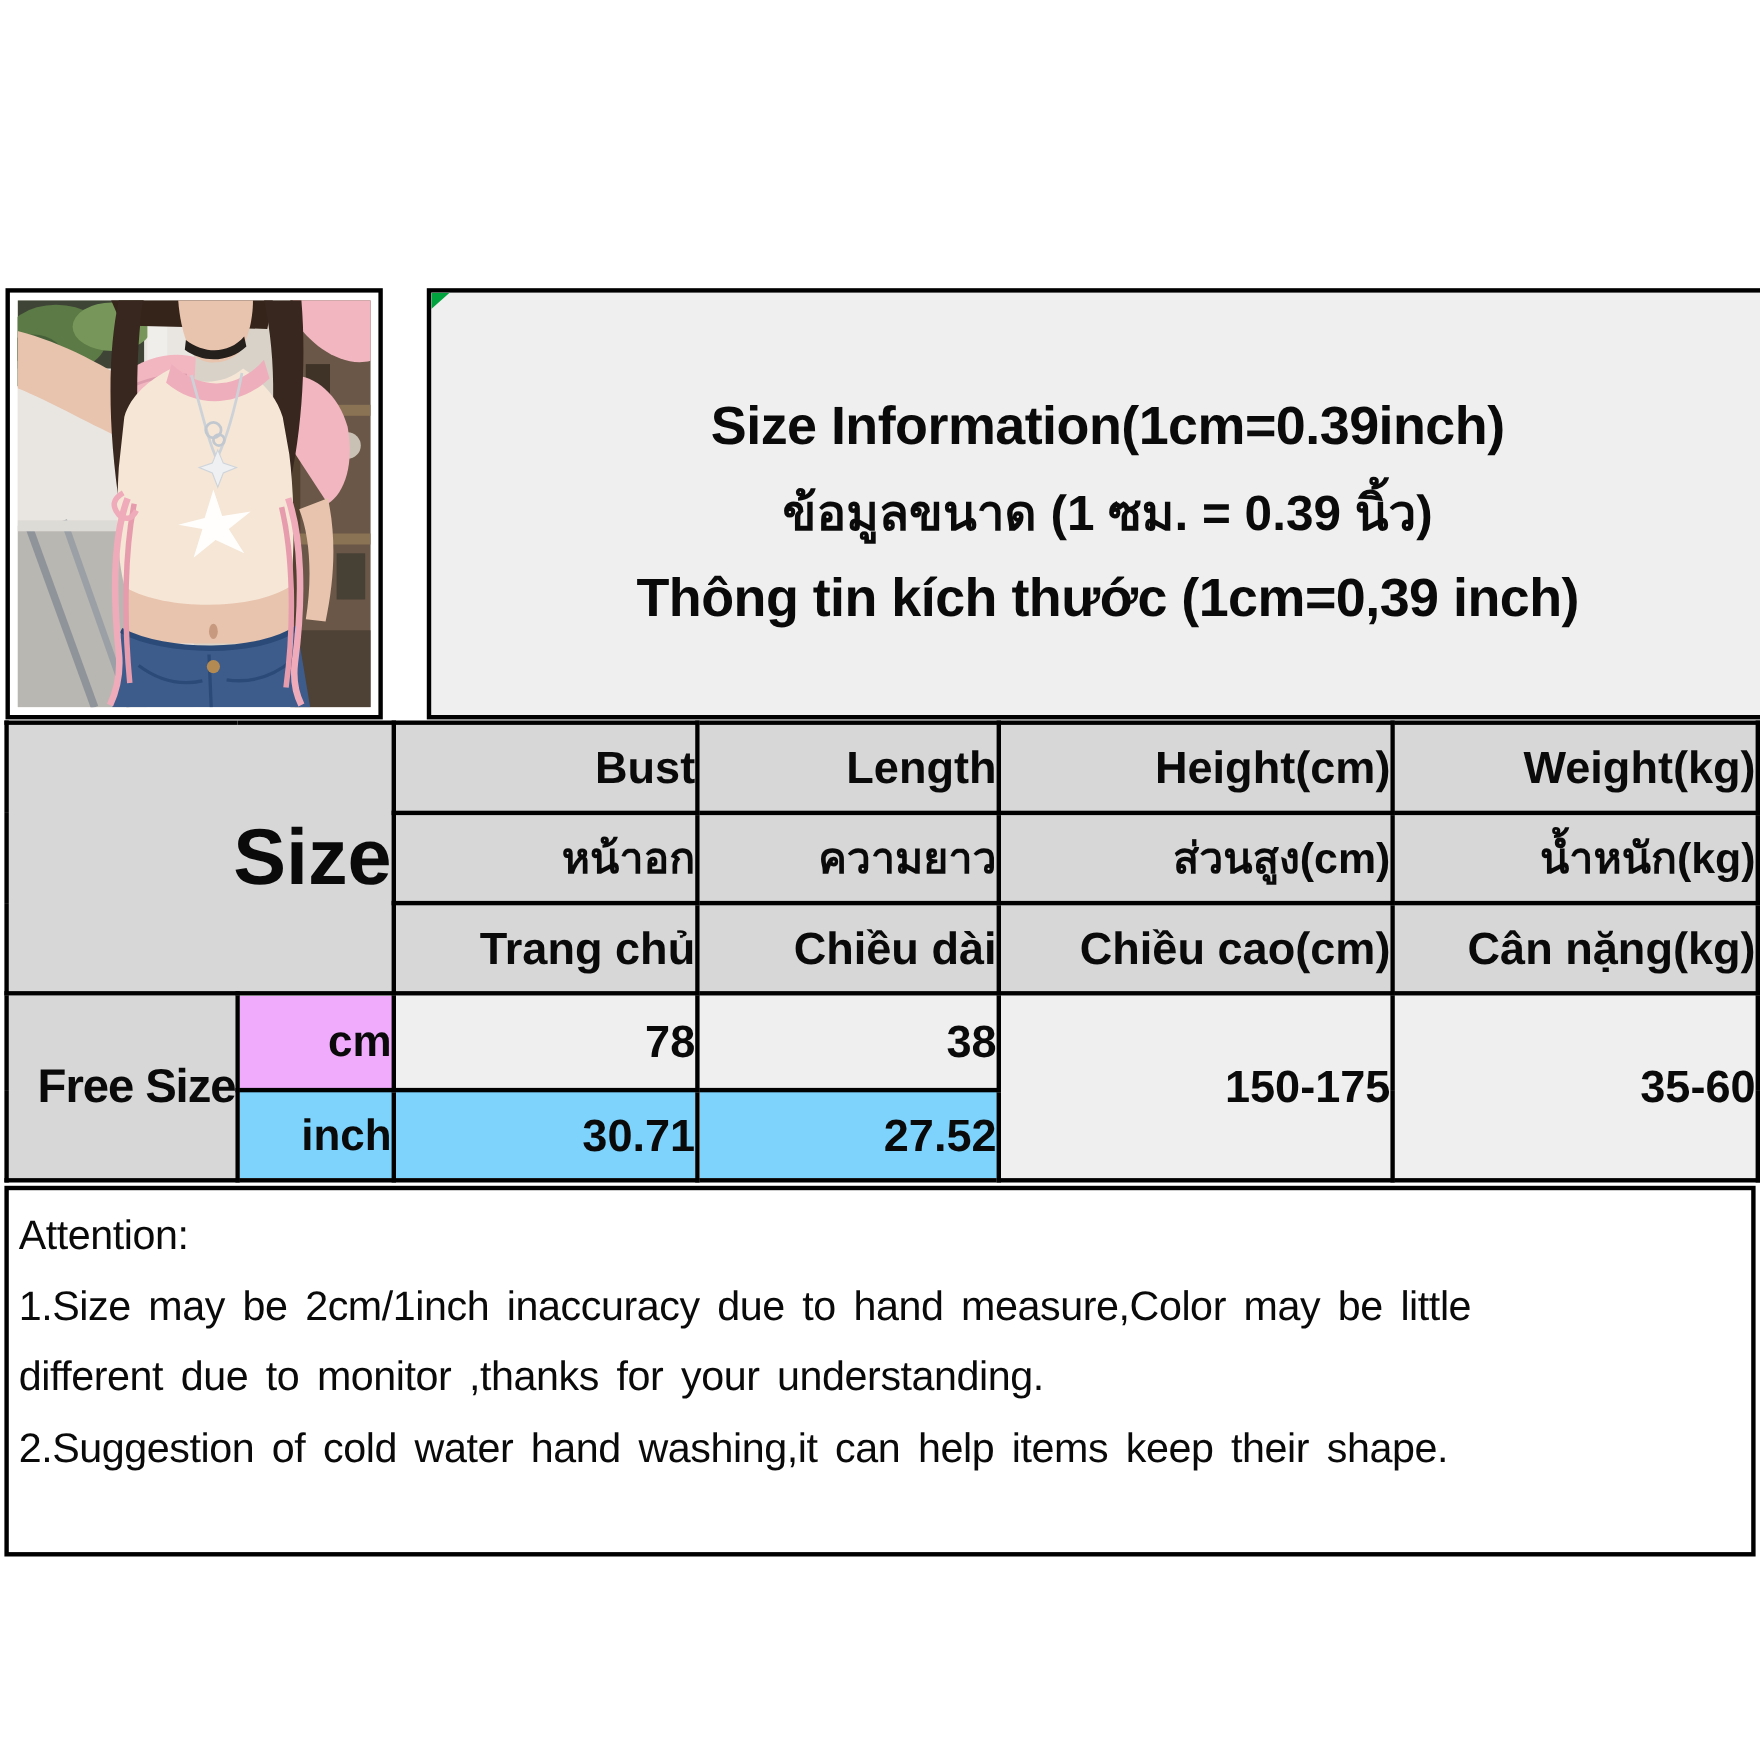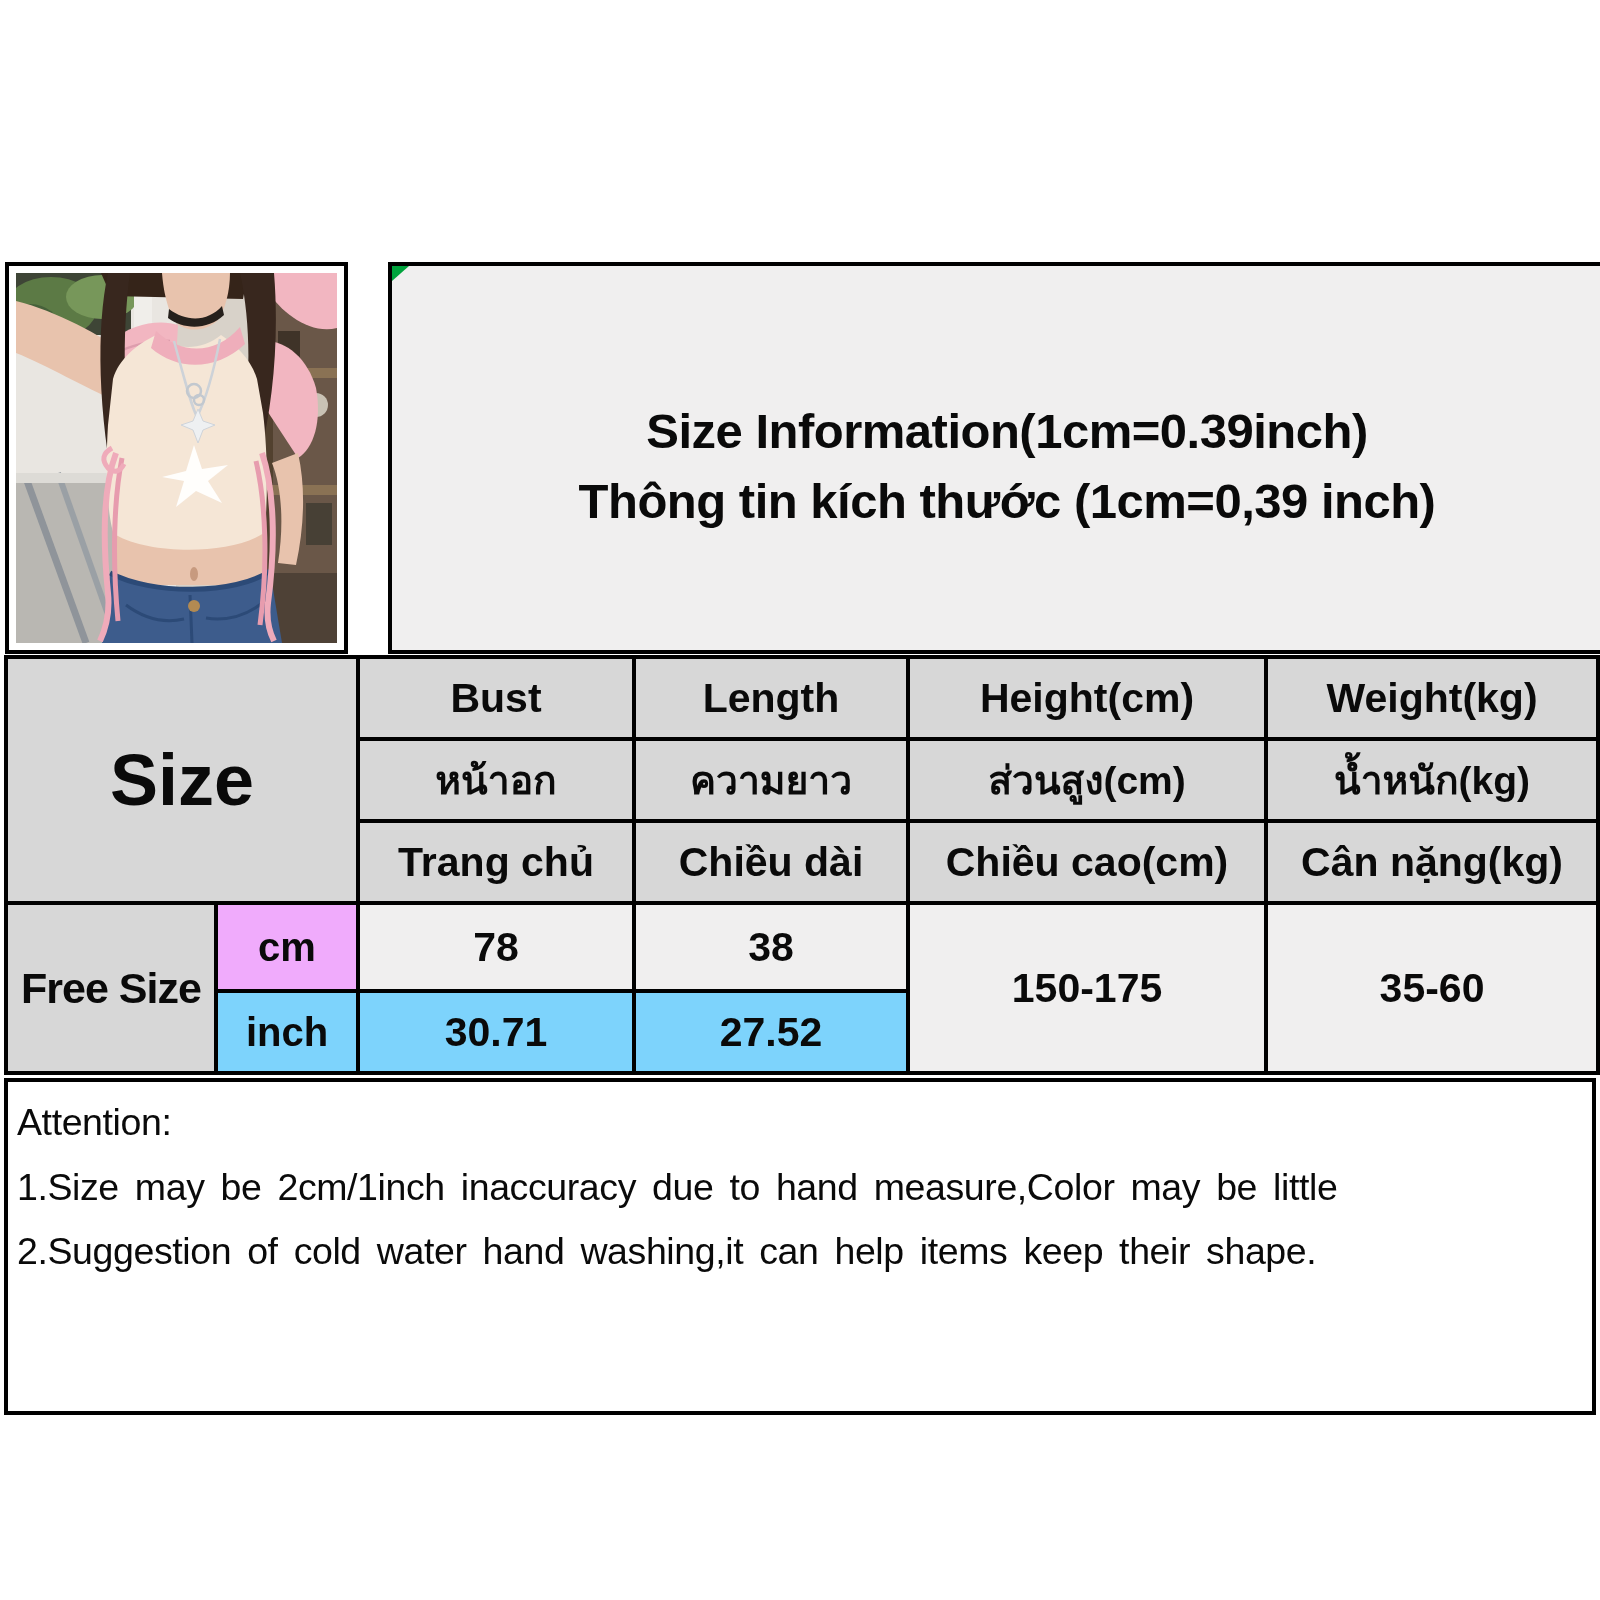--- a/index.html
+++ b/index.html
@@ -29,21 +29,21 @@
   }
   .title-en, .title-vi { font-size:49px; font-weight:bold; letter-spacing:-0.5px; }
   .title-th { font-size:45px; font-weight:bold; }
 
   
   table.size-table {
     position:absolute; left:4px; top:655px; width:1592px;
     border-collapse:collapse; table-layout:fixed;
   }
   table.size-table td {
-    border:4px solid #000; text-align:center; vertical-align:middle;
+    border:4px solid #000; text-align:right; vertical-align:middle;
     font-weight:bold; overflow:hidden; white-space:nowrap;
   }
   tr.r-head { height:82px; }
   tr.r-cm   { height:88px; }
   tr.r-inch { height:82px; }
   td.bg-gray  { background:#d7d7d7; }
   td.bg-lite  { background:#f0efef; }
   td.bg-unit  { background:#f0abfc; }
   td.bg-white { background:#7dd3fc; }
   td.cell-head  { font-size:41px; }
@@ -132,20 +132,21 @@
       <path d="M106,185 C98,225 96,285 102,348" stroke="#e79cae" stroke-width="5" fill="none"></path>
       <path d="M96,175 q-14,8 -4,20 q10,8 16,-4" stroke="#efabba" stroke-width="5" fill="none"></path>
       <path d="M246,180 C258,215 260,270 252,330 C250,348 254,360 258,368" stroke="#efabba" stroke-width="6" fill="none"></path>
       <path d="M240,188 C250,230 252,292 244,352" stroke="#e79cae" stroke-width="5" fill="none"></path>
     </svg>
   </div>
 
   <div class="header-box">
     <span class="corner-flag" id="corner-flag" style="background: rgb(0, 163, 61);"></span>
     <div class="title-en">Size Information(1cm=0.39inch)</div>
+    <div class="title-th">ข้อมูลขนาด (1 ซม. = 0.39 นิ้ว)</div>
     <div class="title-vi">Thông tin kích thước (1cm=0,39 inch)</div>
   </div>
 
   <table class="size-table">
     <colgroup>
       <col style="width:210px">
         <col style="width:142px">
         <col style="width:276px">
       <col style="width:274px">
         <col style="width:358px">
@@ -183,16 +184,17 @@
       <td class="bg-white cell-unit">inch</td>
       <td class="bg-white cell-val">30.71</td>
       <td class="bg-white cell-val">27.52</td>
     </tr>
   </tbody>
     </table>
 
   <div class="attention-box">
     <div>Attention:</div>
     <div>1.Size may be 2cm/1inch inaccuracy due to hand measure,Color may be little</div>
+    <div>different due to monitor ,thanks for your understanding.</div>
     <div>2.Suggestion of cold water hand washing,it can help items keep their shape.</div>
   </div>
 
 </div>
 
 </body></html>

